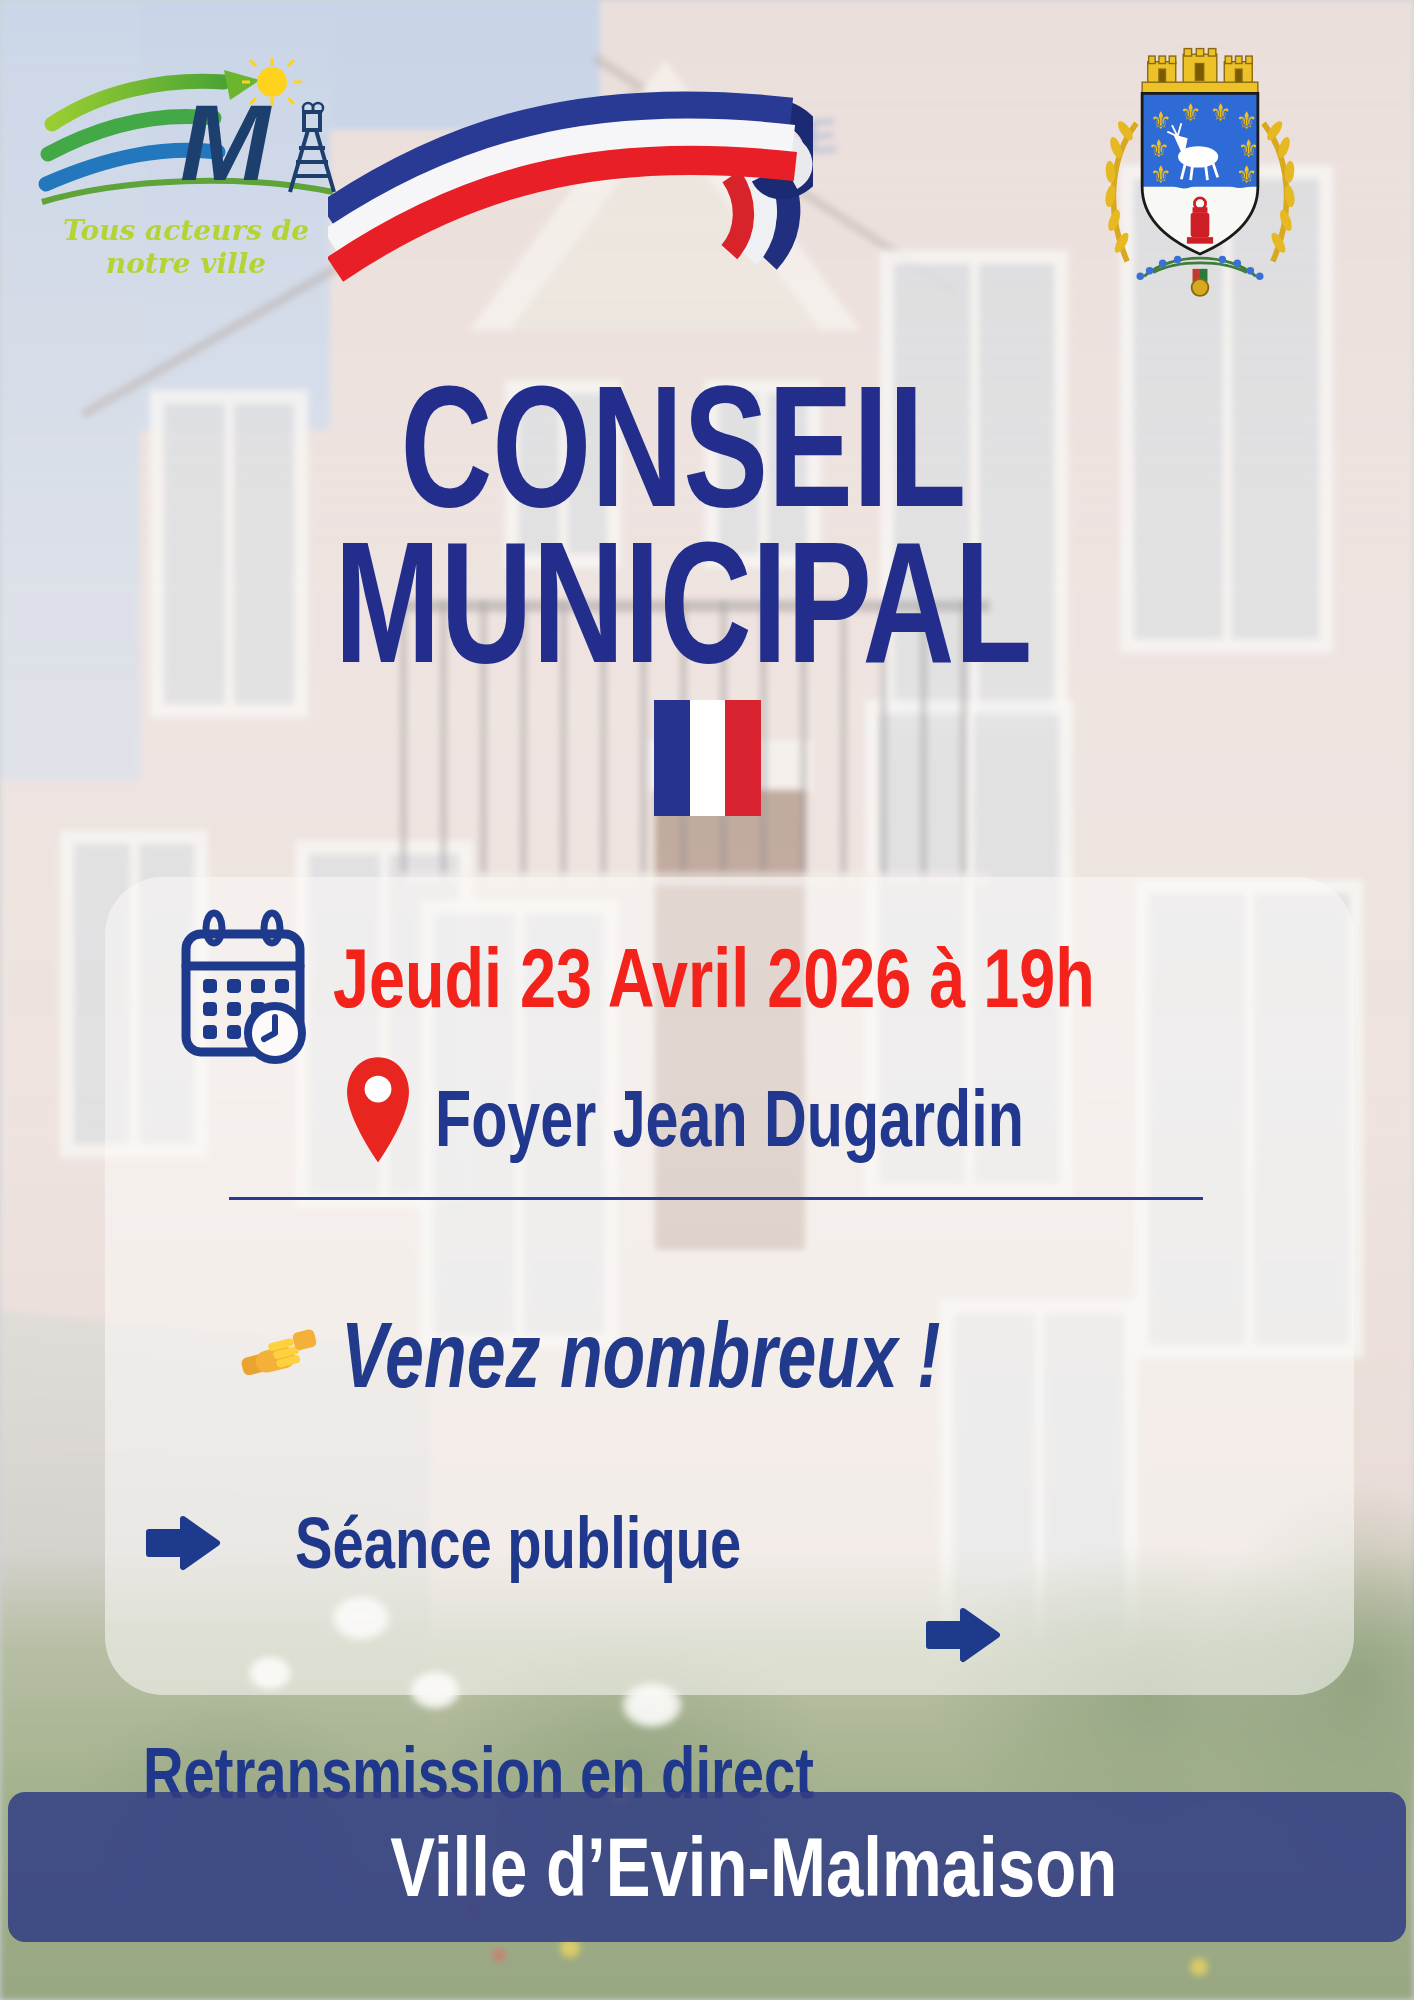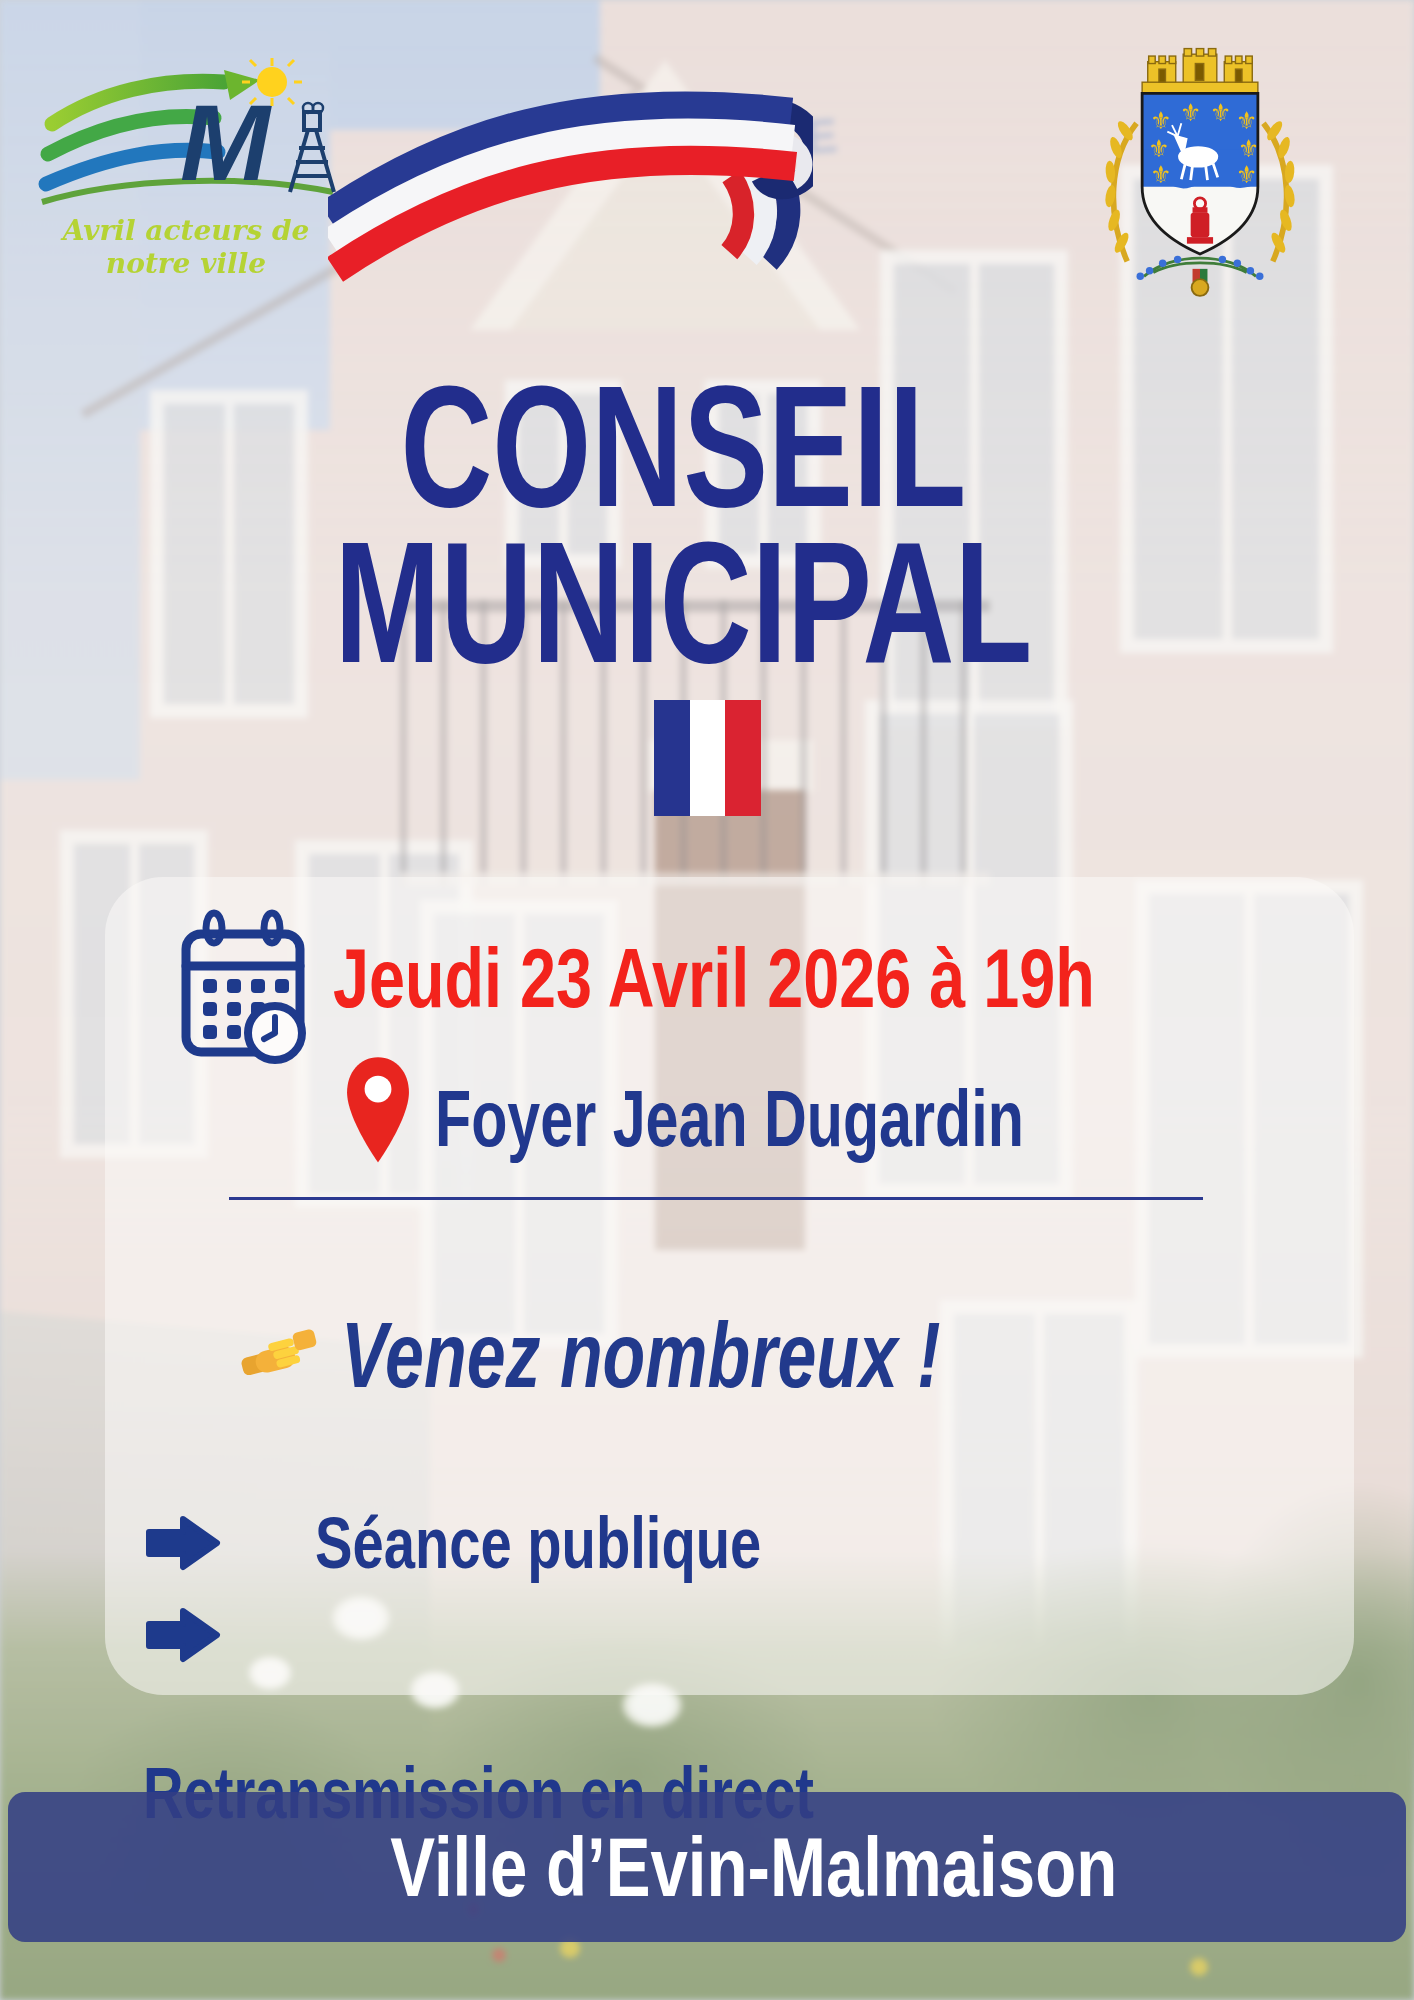--- a/index.html
+++ b/index.html
@@ -76,21 +76,21 @@
   .card *{position:absolute;}
   .cal{left:72px;top:30px;}
   .date{left:228px;top:56px;font-size:83px;font-weight:bold;color:#f3231c;line-height:92px;white-space:nowrap;}
   .lsqz{display:inline-block;transform:scaleX(.78);transform-origin:left center;}
   .pin{left:240px;top:178px;}
   .loc{left:330px;top:198px;font-size:80px;font-weight:bold;color:#21388e;line-height:88px;white-space:nowrap;}
   .divider{left:124px;top:320px;width:974px;height:3px;background:#2b3990;}
   .cta{left:-44px;top:428px;width:100%;text-align:center;white-space:nowrap;}
   .cta-hand{position:relative;display:inline-block;vertical-align:top;margin:16px 20px 0 0;}
   .cta-text{position:relative;display:inline-block;font-size:92px;font-style:italic;font-weight:bold;color:#223a8c;line-height:100px;transform:scaleX(.76);transform-origin:left center;}
-  .bullet{display:flex;position:absolute;left:38px;align-items:flex-start;gap:92px;white-space:nowrap;}
+  .bullet{display:flex;position:absolute;left:38px;align-items:flex-end;gap:72px;white-space:nowrap;}
   .b1{top:633px;} .b2{top:725px;flex-direction:column;}
   .bullet .arrow{position:relative;flex:0 0 auto;}
   .bullet .blabel{position:relative;font-size:72px;font-weight:bold;color:#20388c;line-height:66px;transform:scaleX(.78);transform-origin:left center;}
 
   .banner{position:absolute;left:8px;right:8px;top:1792px;height:150px;border-radius:17px;background:rgba(50,62,132,.87);text-align:center;}
   .banner-text{display:inline-block;font-size:84px;font-weight:bold;color:#ffffff;line-height:150px;transform:scaleX(.8) translateX(58px);transform-origin:center;white-space:nowrap;}
 </style>
 </head>
 <body>
 
@@ -159,21 +159,21 @@
           <path d="M244,8 v8 M244,48 v8 M222,32 h-8 M266,32 h8 M228,16 l-6,-6 M260,16 l6,-6 M228,48 l-6,6 M260,48 l6,6" fill="none"></path>
         </g>
         <g stroke="#1c3f6e" stroke-width="4" fill="none">
           <path d="M262,142 L280,80 M306,142 L288,80"></path>
           <path d="M265,126 H303 M268,112 H300 M271,98 H297"></path>
           <rect x="276" y="62" width="16" height="18"></rect>
           <circle cx="280" cy="58" r="5" stroke-width="2.5"></circle>
           <circle cx="290" cy="58" r="5" stroke-width="2.5"></circle>
         </g>
       </svg>
-      <div class="logo-tagline">Avril acteurs de notre ville</div>
+      <div class="logo-tagline">Tous acteurs de notre ville</div>
     </div>
 
     <svg class="ribbon" width="485" height="238" viewBox="0 0 485 245">
       <g fill="none">
         <path d="M452,120 C474,150 472,190 446,218" stroke="#20307f" stroke-width="24"></path>
         <path d="M430,126 C450,154 448,190 426,214" stroke="#eef0f4" stroke-width="22"></path>
         <path d="M408,130 C426,156 424,188 406,208" stroke="#d8232a" stroke-width="22"></path>
         <path d="M462,64 C500,76 506,118 478,136 C462,146 446,142 440,130" stroke="#1b2a72" stroke-width="24"></path>
         <path d="M460,92 C488,102 490,126 472,136" stroke="#e9e9ee" stroke-width="16"></path>
         <path d="M-8,170 C120,84 255,40 470,64" stroke="#283a93" stroke-width="30"></path>

